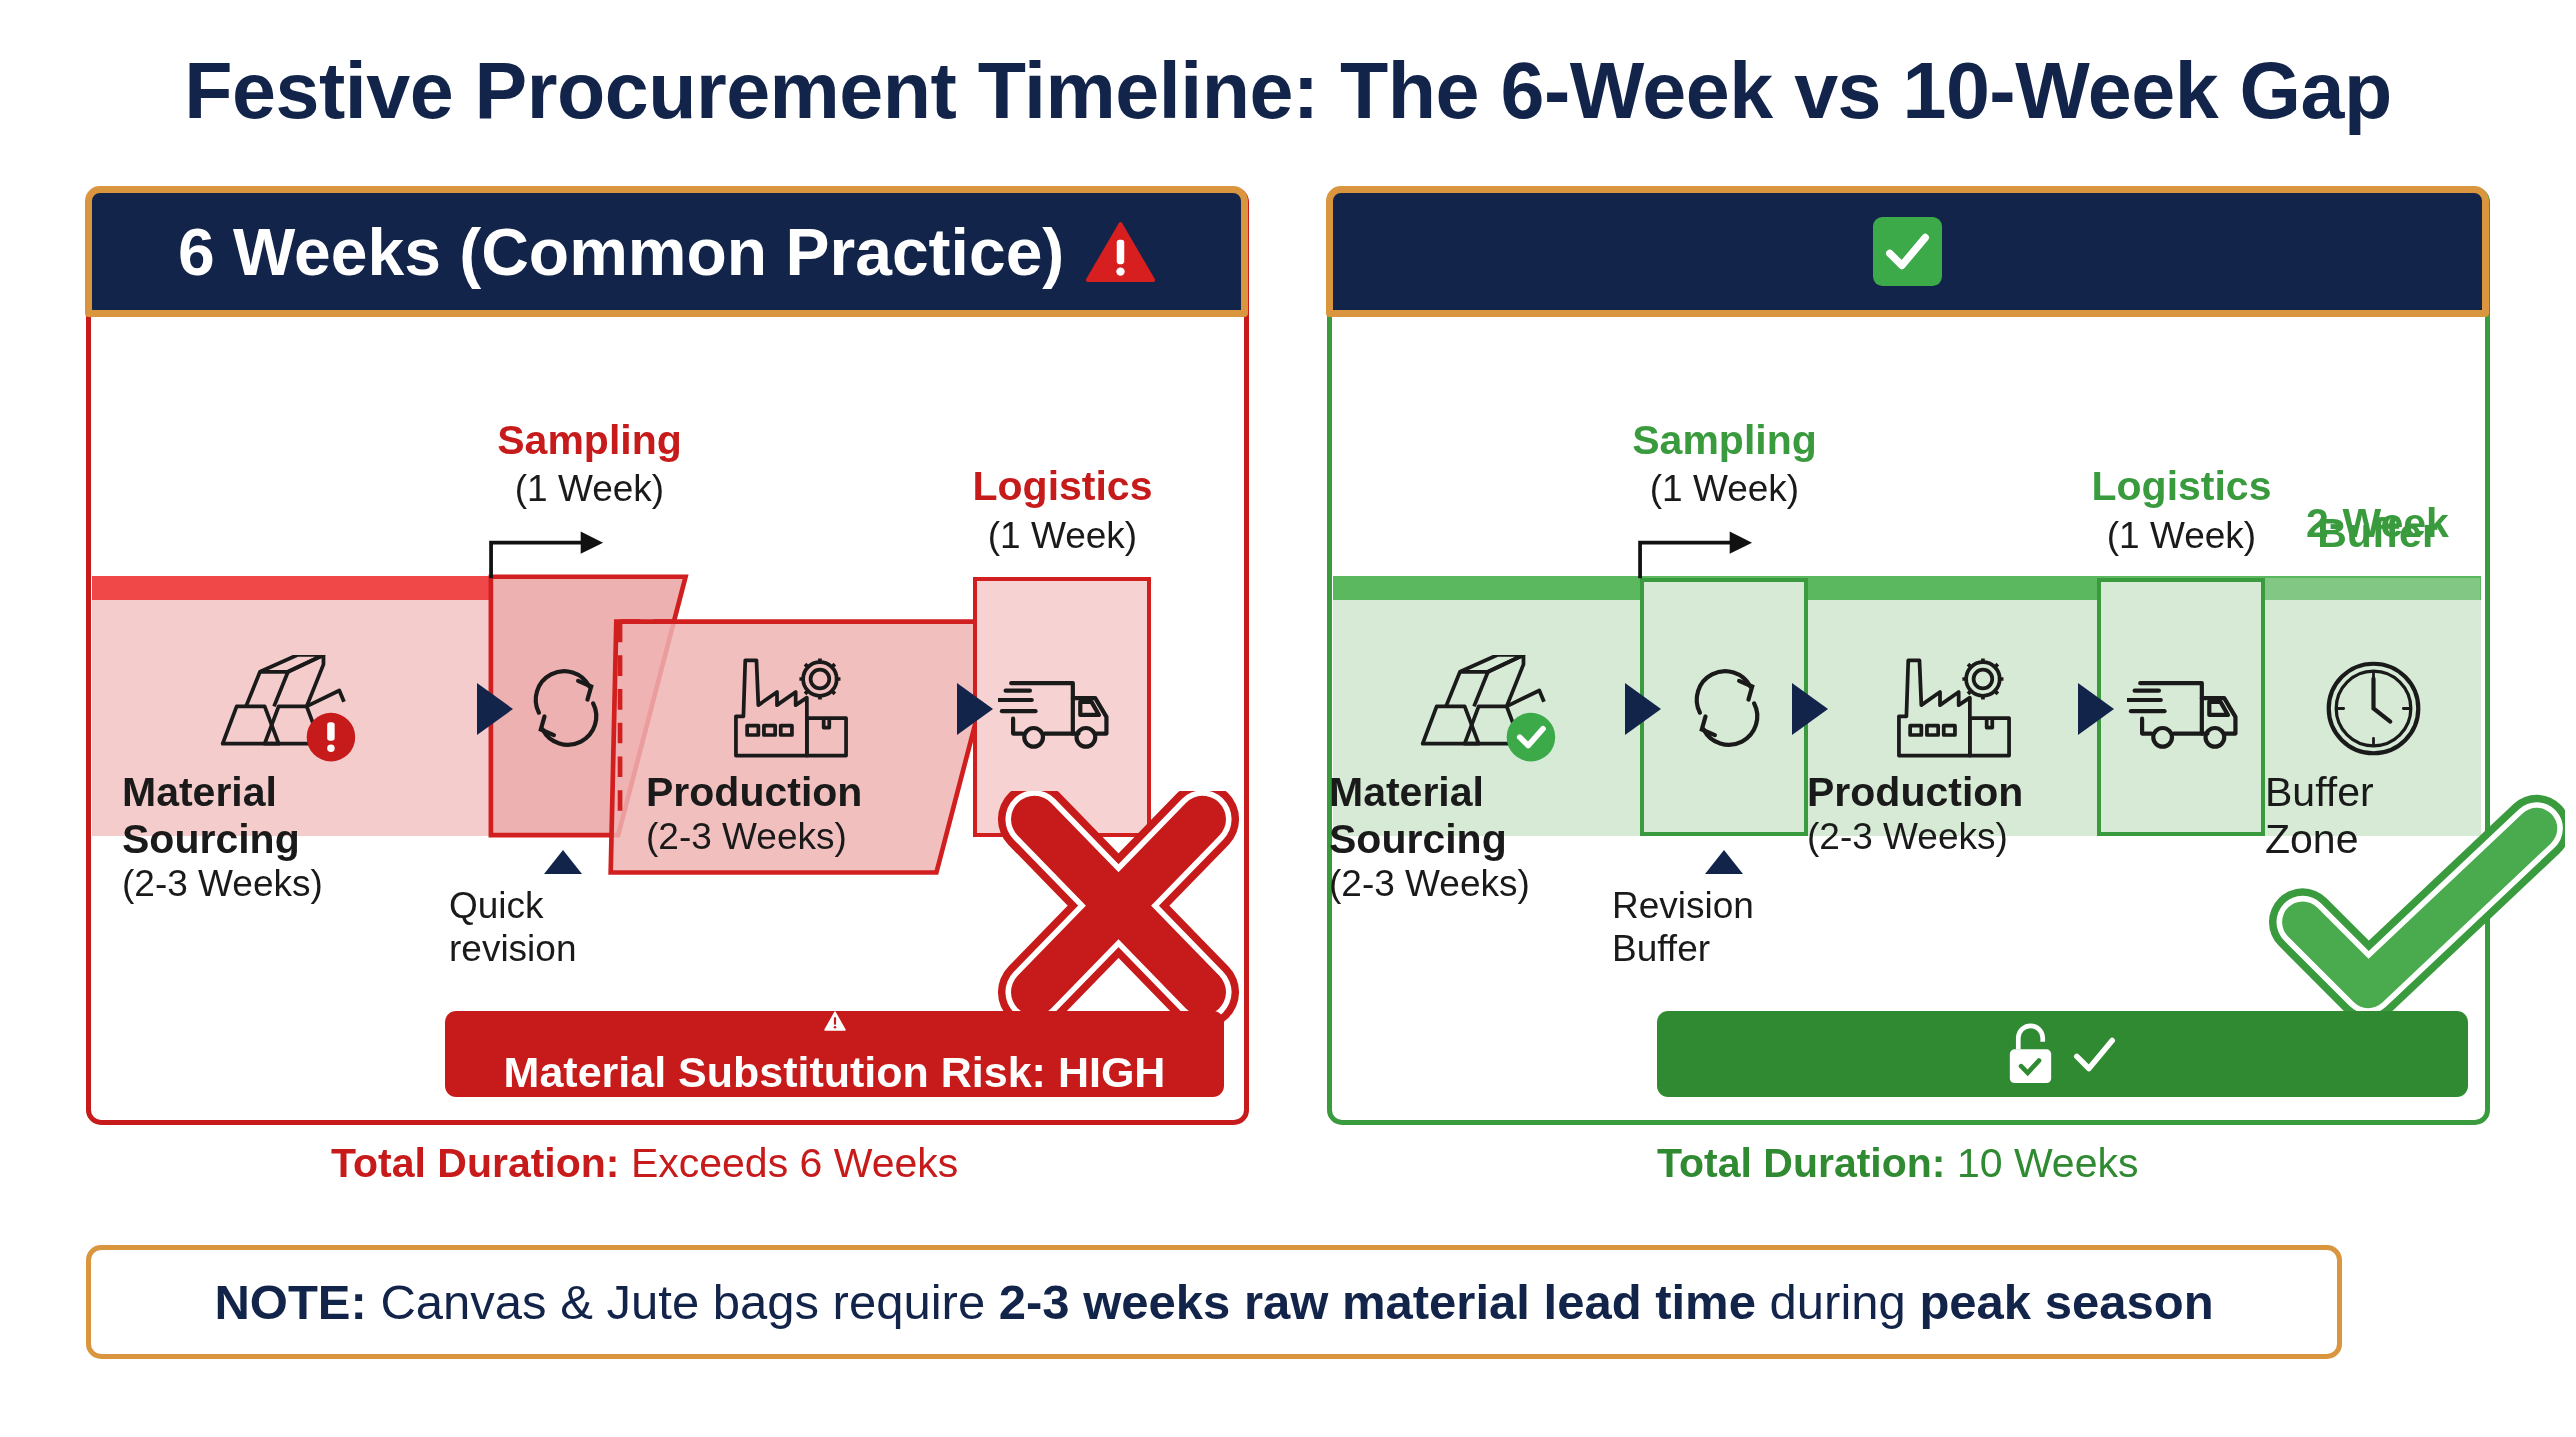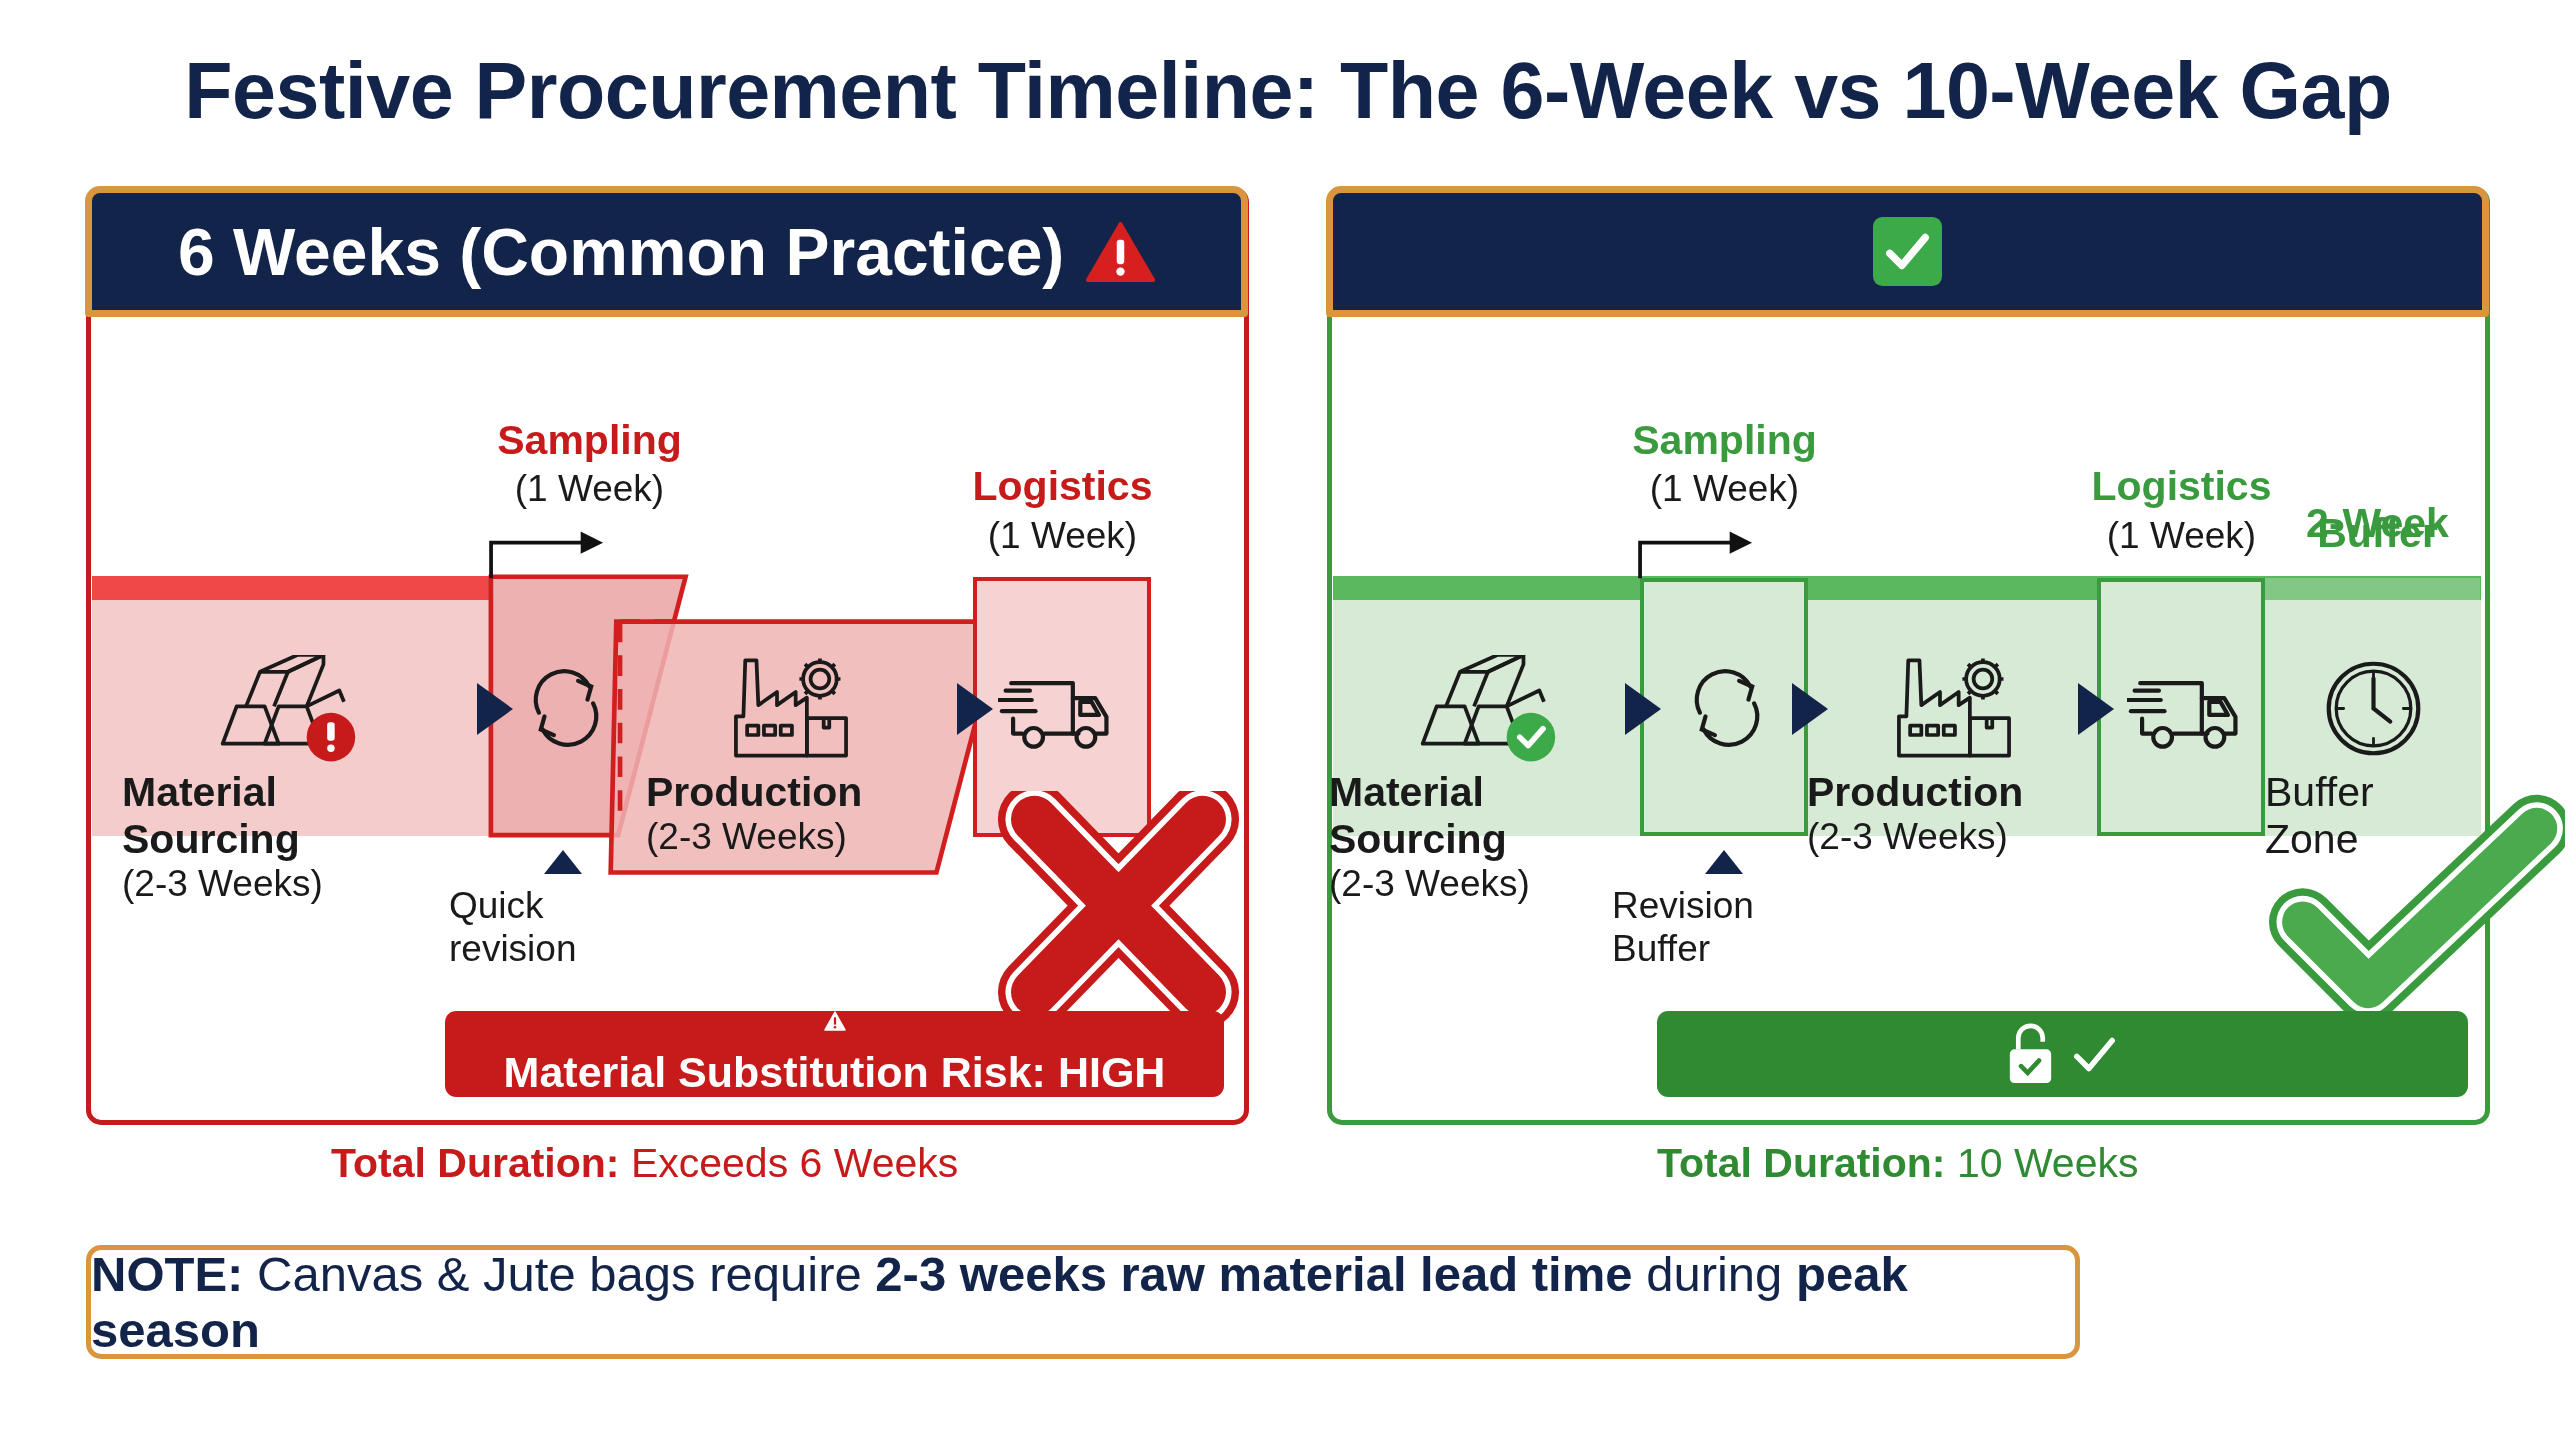--- a/index.html
+++ b/index.html
@@ -48,21 +48,21 @@
     display: flex; align-items: center; justify-content: center; gap: 17px;
     color: #fff; font-weight: 700; font-size: 43px;
   }
   .status-bar.red { background: #c71a1a; flex-direction: column; }
   .status-bar.green { background: #2f8a32; }
 
   .total { position: absolute; top: 1140px; font-size: 41px; }
   .total .k { font-weight: 700; }
 
   .note {
-    position: absolute; left: 86px; top: 1245px; width: 1994px; height: 114px;
+    position: absolute; left: 86px; top: 1245px; width: 2256px; height: 114px;
     border: 5.6px solid #d9963e; border-radius: 15px; background: #fff;
     display: flex; align-items: center; justify-content: center;
     font-size: 49px; color: #13244a;
   }
   .note b { font-weight: 700; }
 
   .tri-right { position: absolute; width: 0; height: 0; border-top: 26px solid transparent; border-bottom: 26px solid transparent; border-left: 36px solid #13244a; }
   .tri-up { position: absolute; width: 0; height: 0; border-left: 19px solid transparent; border-right: 19px solid transparent; border-bottom: 24px solid #13244a; }
 </style>
 </head>

